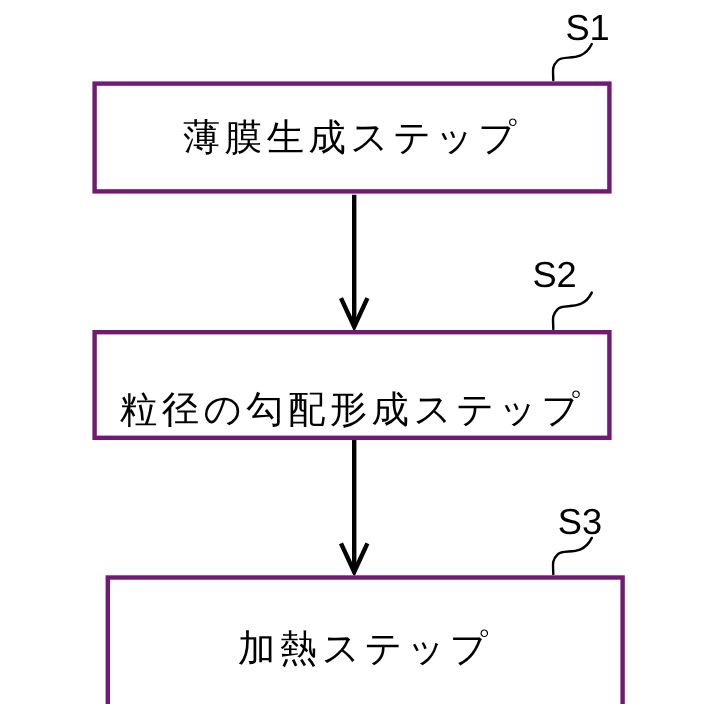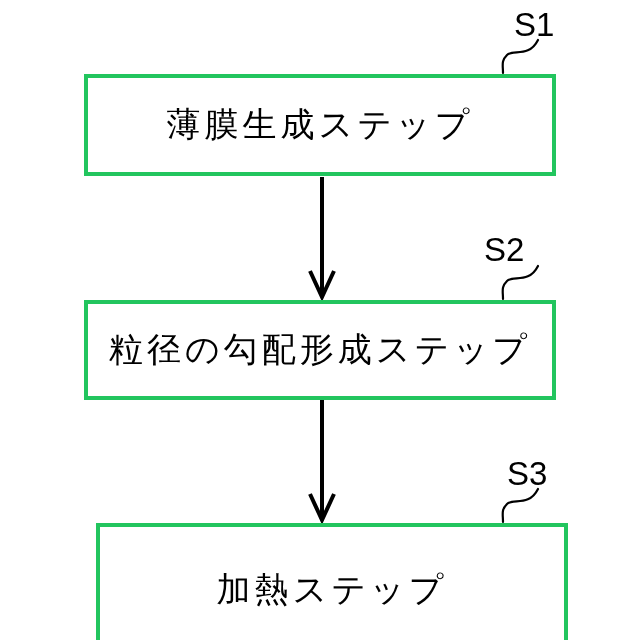--- a/index.html
+++ b/index.html
@@ -13,35 +13,35 @@
     height: 640px;
     background: #ffffff;
     font-family: "Liberation Sans", "DejaVu Sans", sans-serif;
     overflow: hidden;
   }
   .step-box {
     position: absolute;
     left: 84px;
     width: 472px;
     box-sizing: border-box;
-    border: 4px solid #22c55e;
+    border: 4px solid #701a75;
     background: #ffffff;
     display: flex;
     align-items: center;
     justify-content: center;
   }
   .step-box .step-label {
     font-size: 34px;
     letter-spacing: 4px;
     color: #000000;
     white-space: nowrap;
     text-align: center;
   }
   .box-1 { top: 74px;  height: 102px; }
-  .box-2 { top: 300px; height: 100px; }
+  .box-2 { top: 300px; height: 100px; align-items: flex-end; }
   .box-3 { top: 523px; height: 134px; margin-left: 12px; }
   .step-id {
     position: absolute;
     font-size: 33px;
     line-height: 1;
     color: #000000;
     white-space: nowrap;
   }
   .id-1 { left: 514px; top: 8px; text-align: right; }
   .id-2 { left: 484px; top: 233px; }

